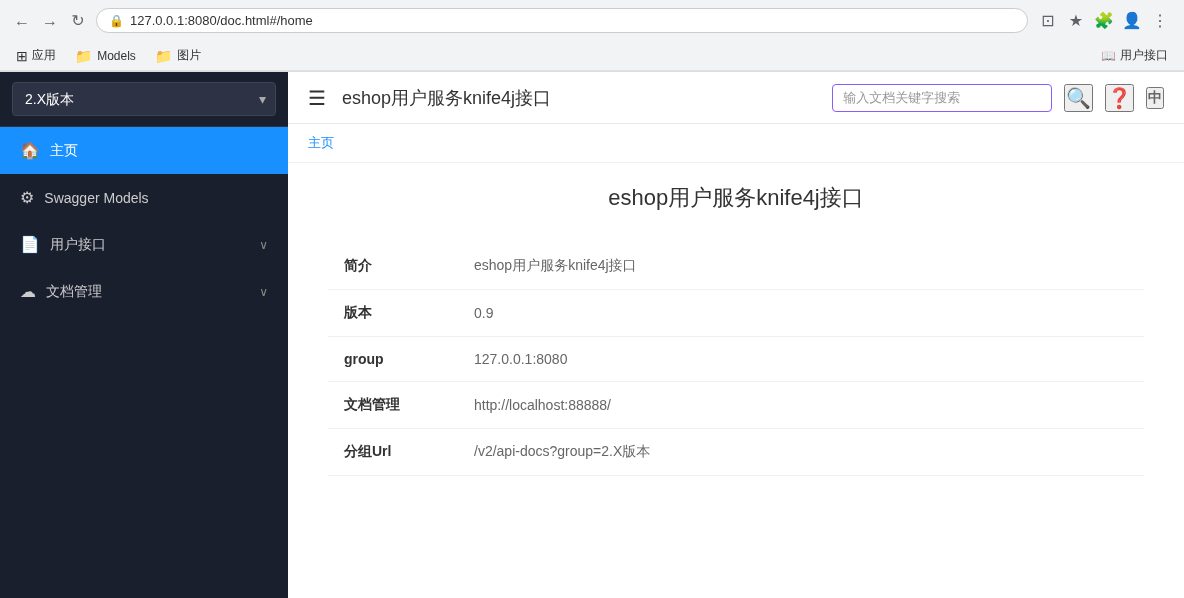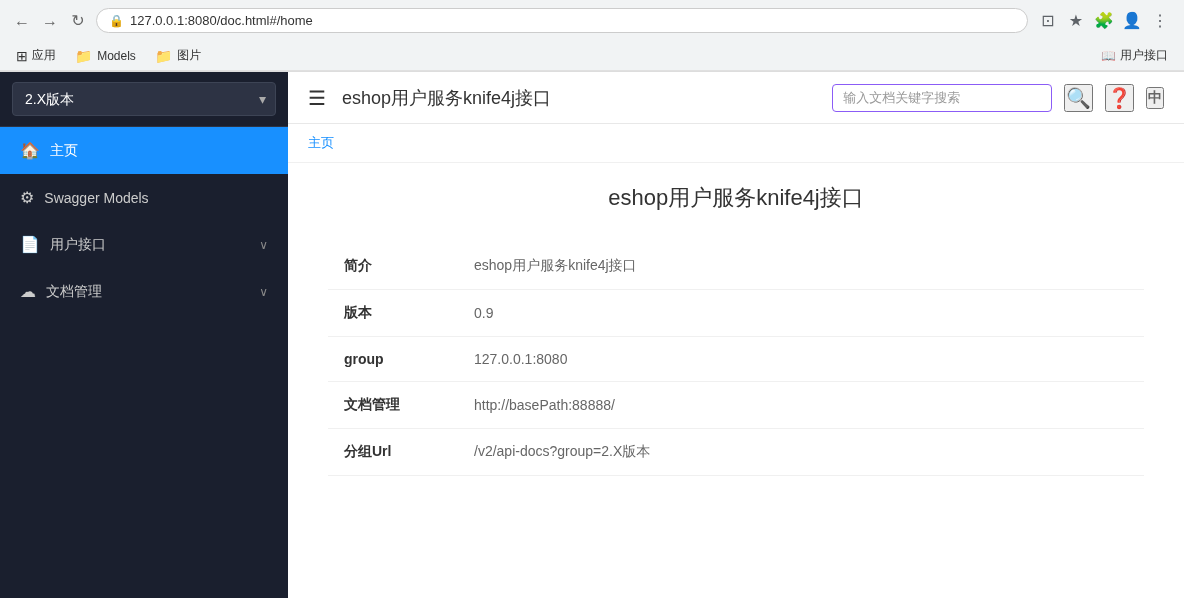--- a/index.html
+++ b/index.html
@@ -158,21 +158,21 @@
             <tr>
               <td>版本</td>
               <td>0.9</td>
             </tr>
             <tr>
               <td>group</td>
               <td>127.0.0.1:8080</td>
             </tr>
             <tr>
               <td>文档管理</td>
-              <td>http://basePath:88888/</td>
+              <td>http://localhost:88888/</td>
             </tr>
             <tr>
               <td>分组Url</td>
               <td>/v2/api-docs?group=2.X版本</td>
             </tr>
 
           </tbody>
         </table>
       </div>
 

